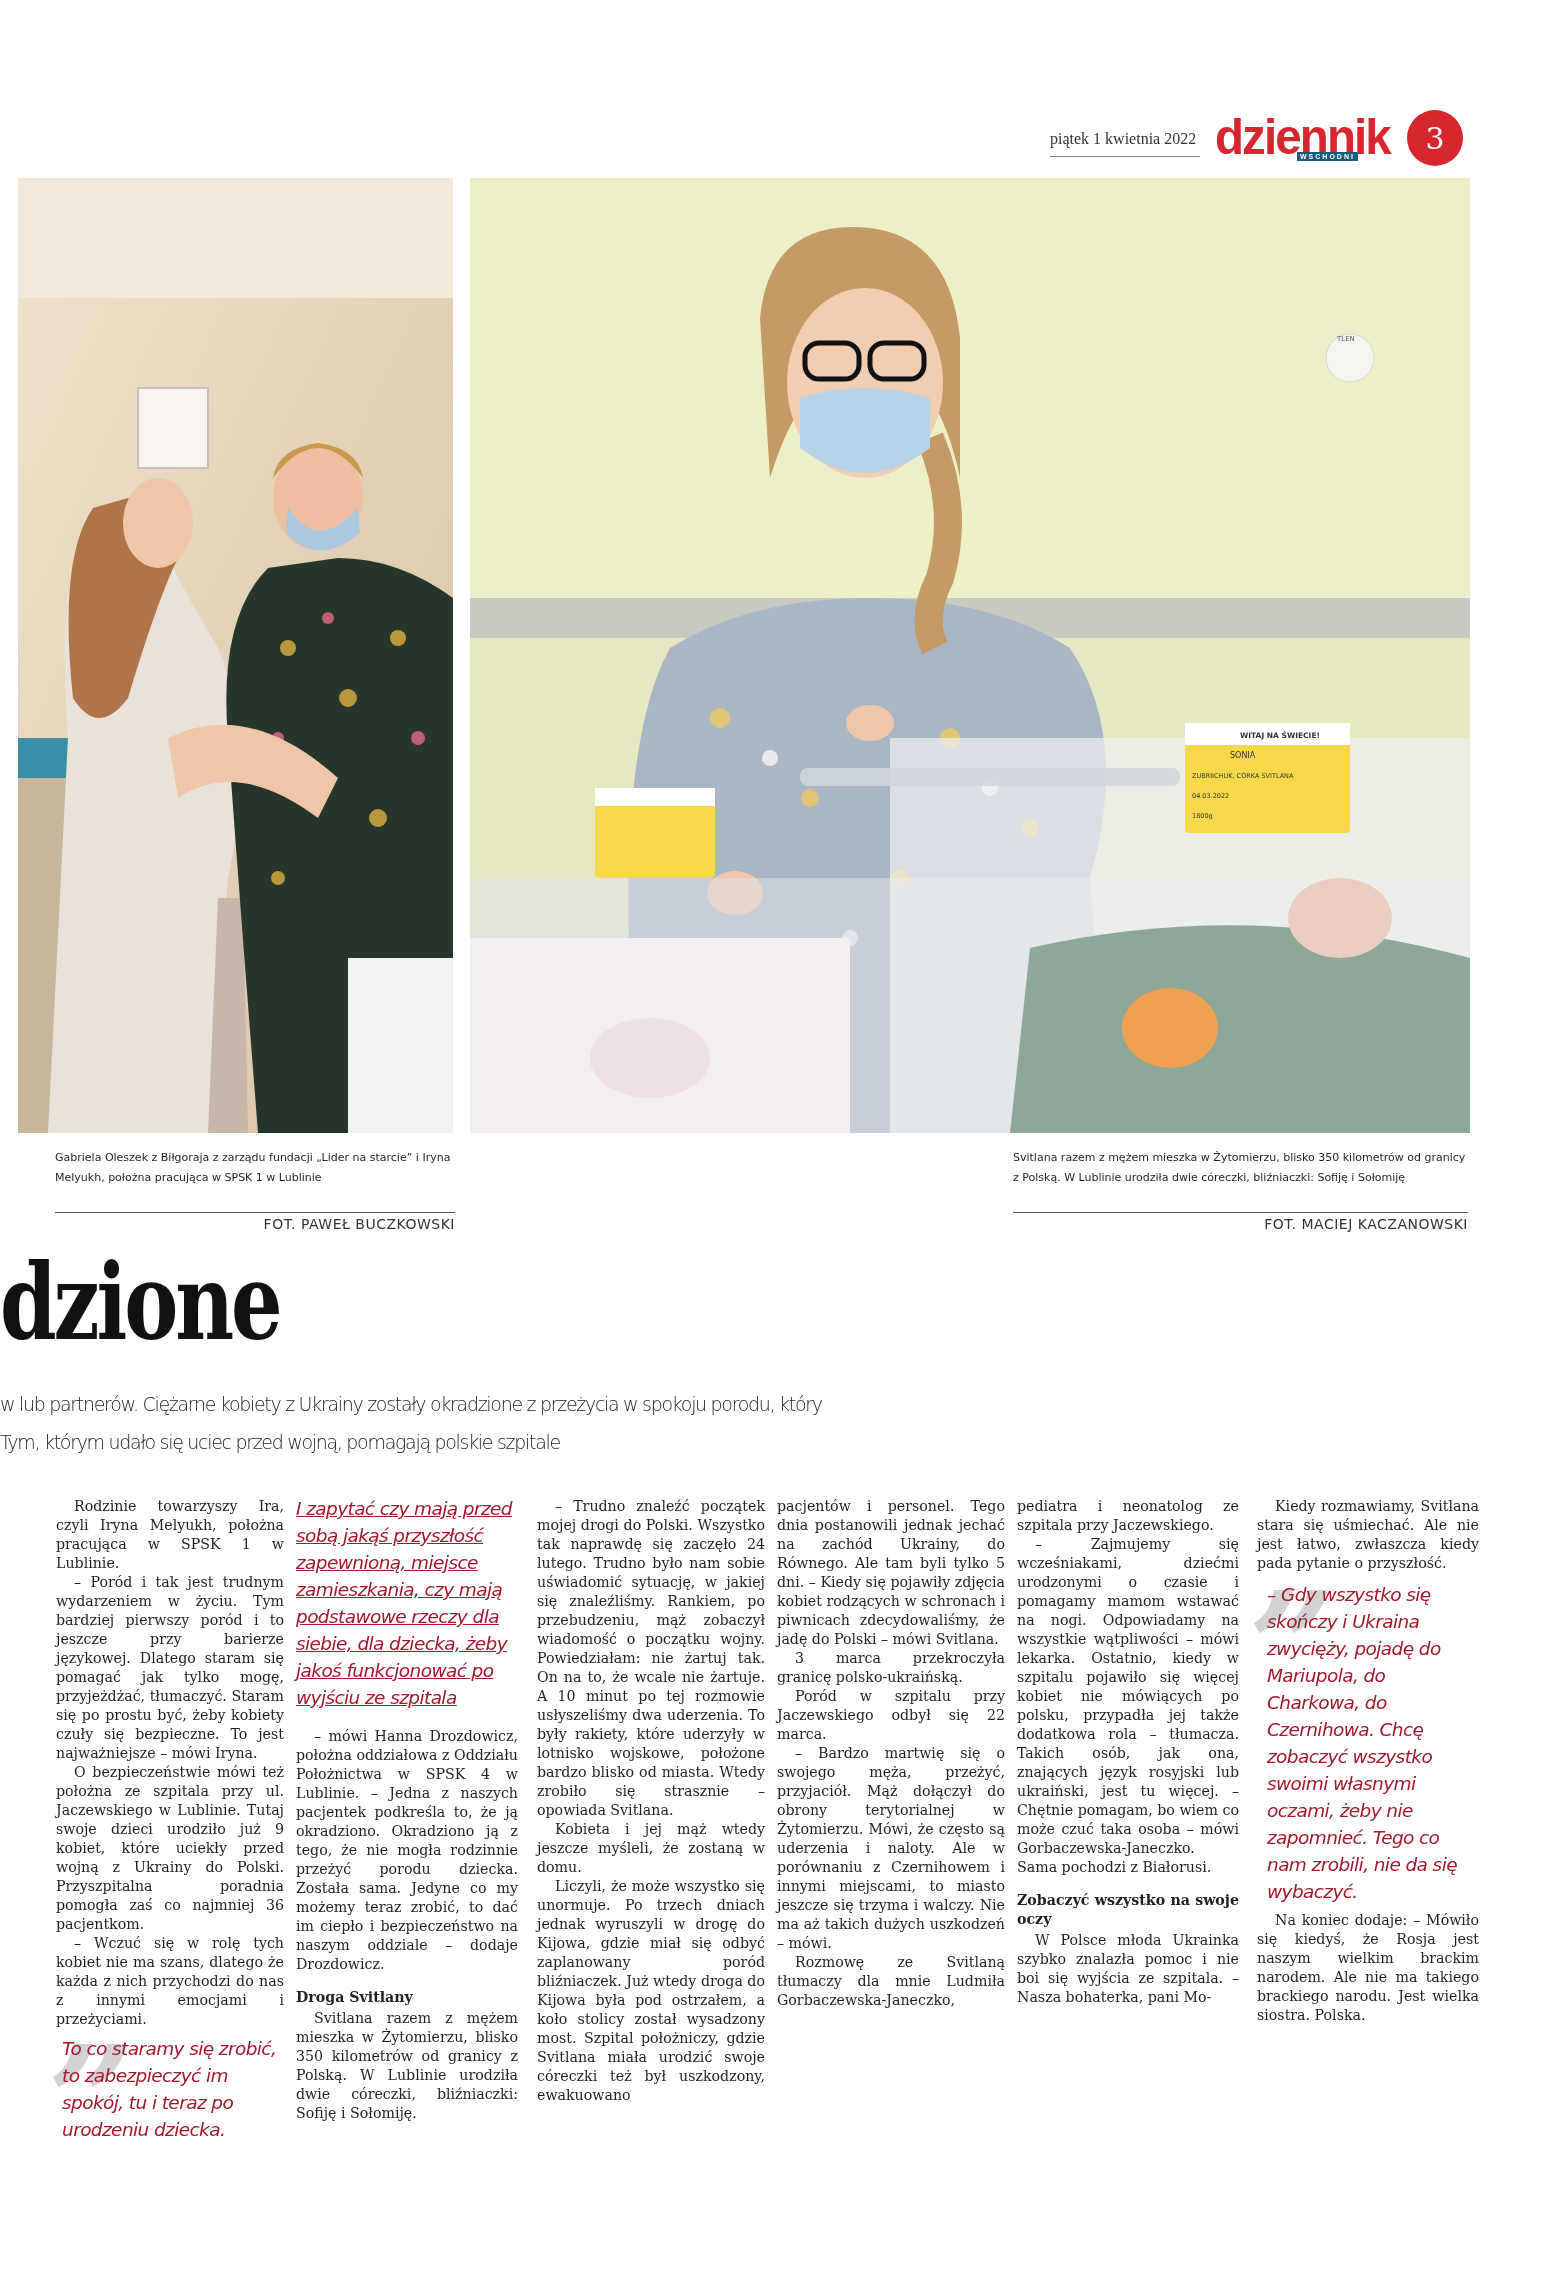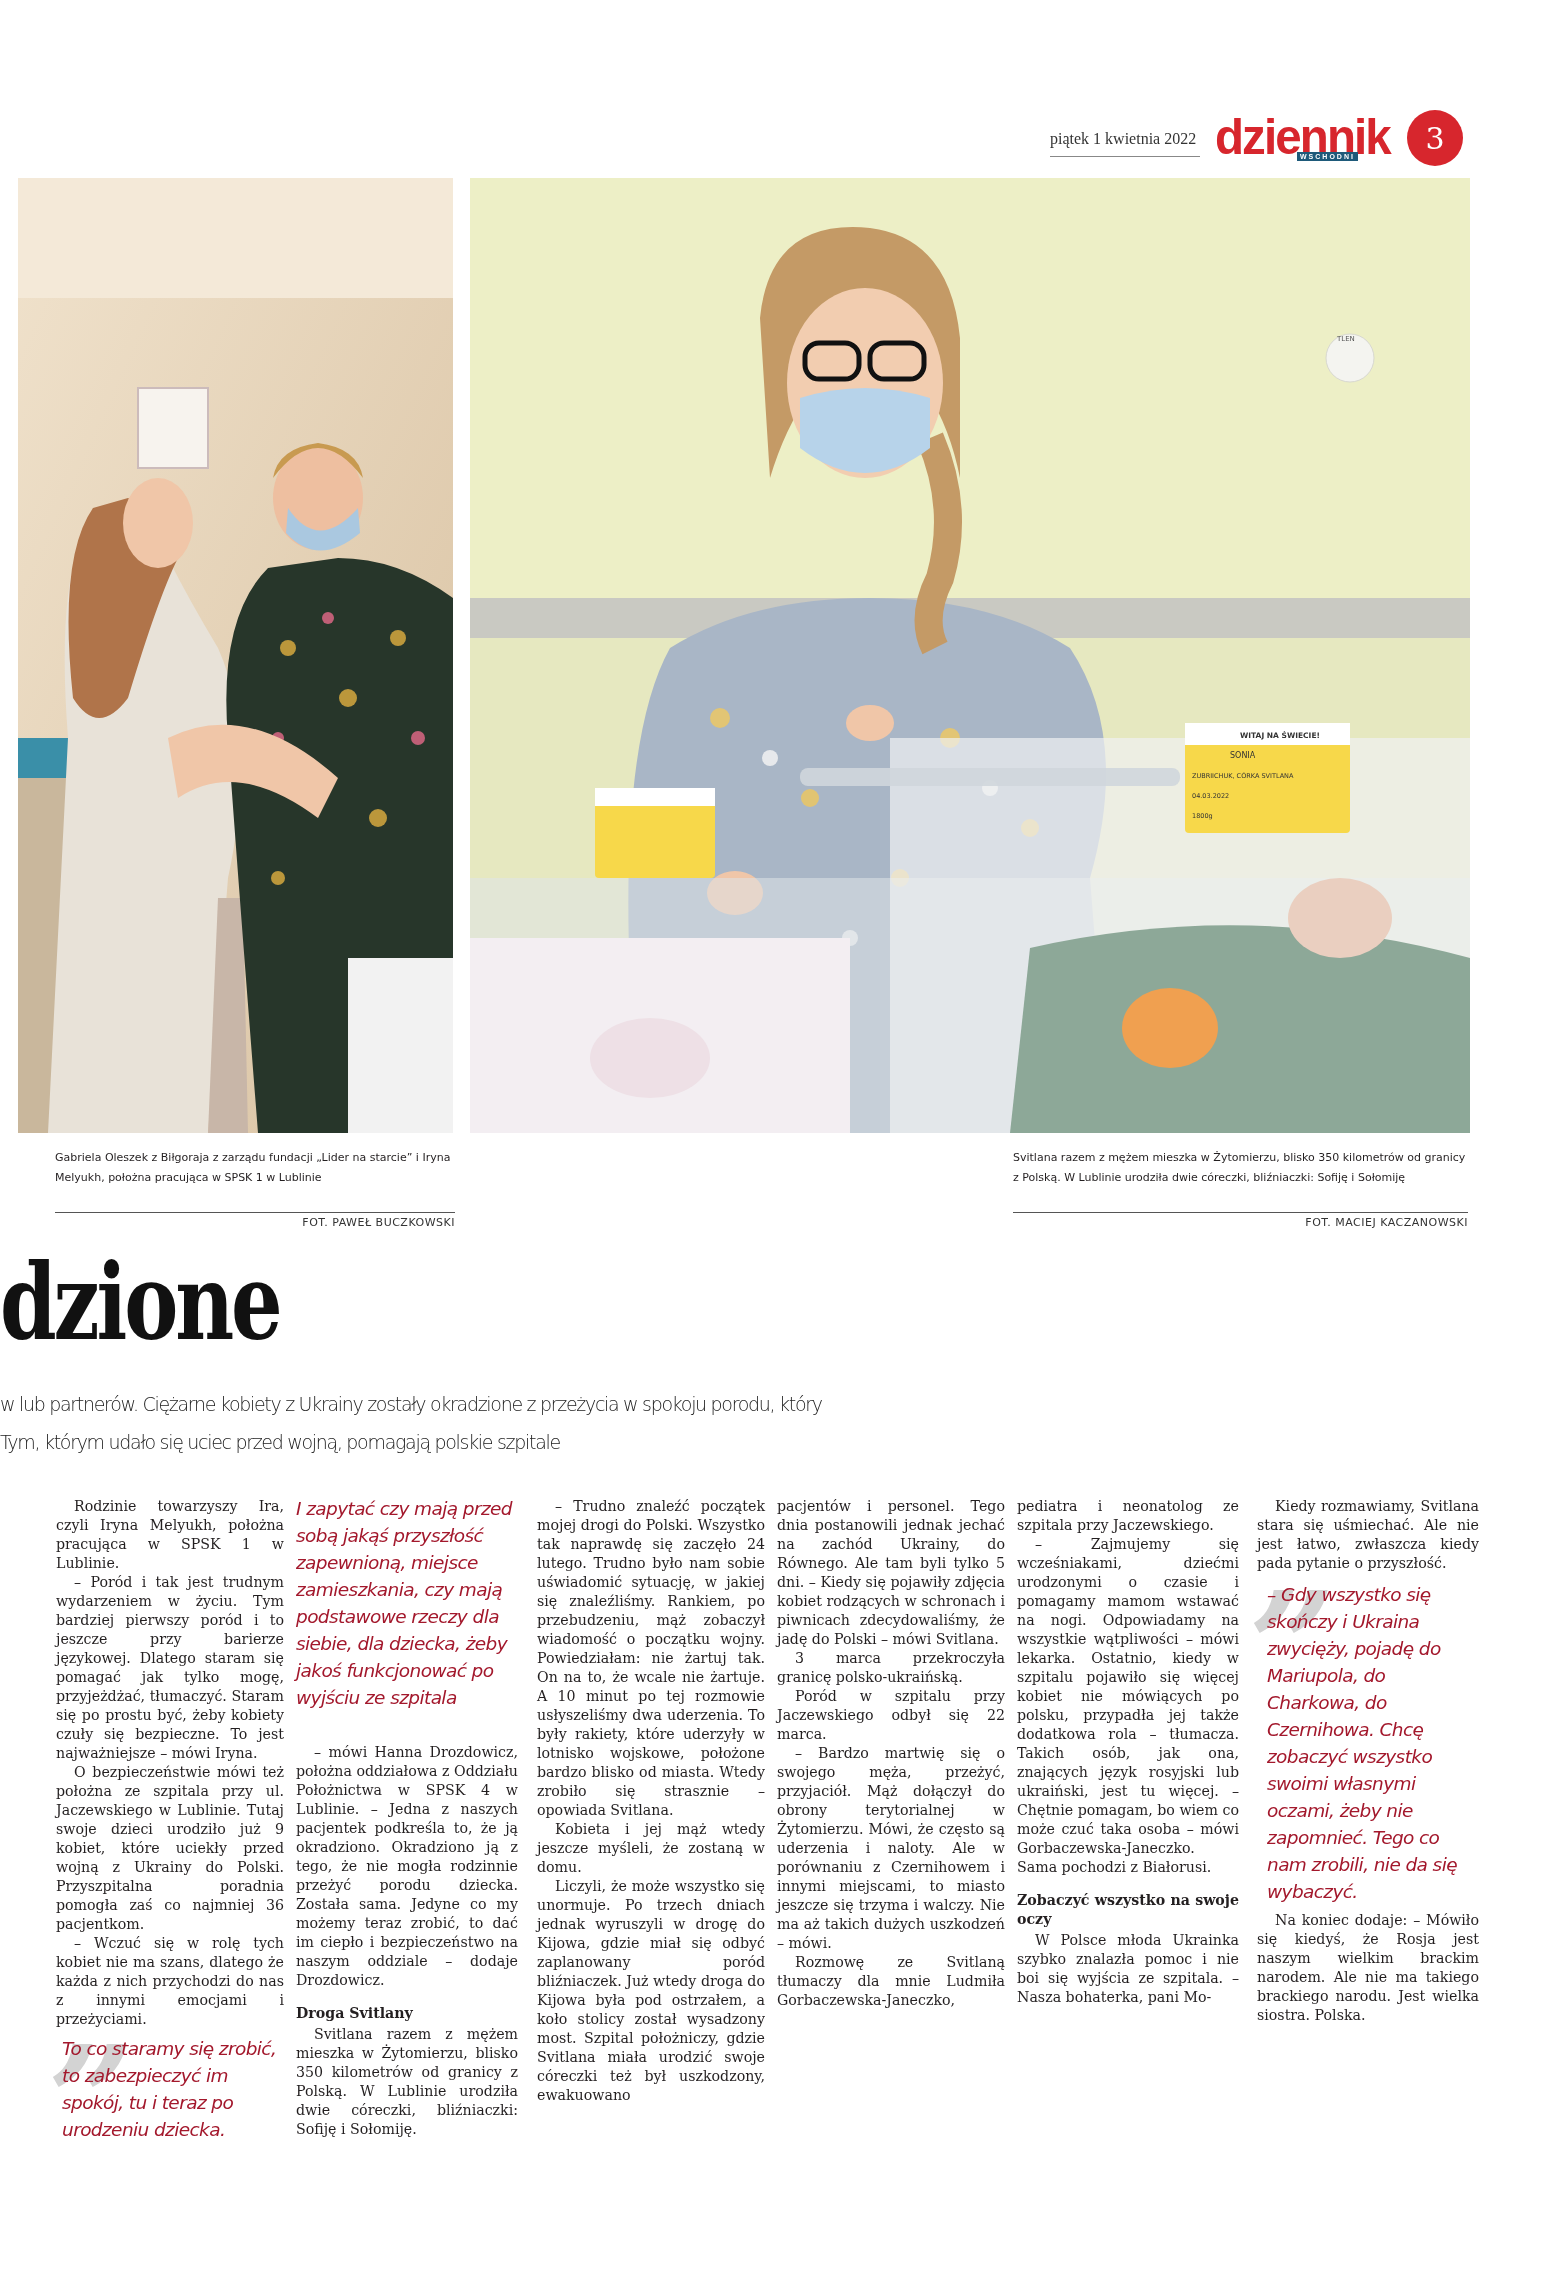--- a/index.html
+++ b/index.html
@@ -16,21 +16,21 @@
   
   .photo { position:absolute; overflow:hidden; }
   .photo-left { left:18px; top:178px; width:435px; height:955px; background:#e7d6c0; }
   .photo-right { left:470px; top:178px; width:1000px; height:955px; background:#fef9c3; }
 
   
   .caption { position:absolute; font-family:"DejaVu Sans", sans-serif; font-size:11px; line-height:20px; color:#231f20; }
   .cap-left { left:55px; top:1148px; width:400px; }
   .cap-right { left:1013px; top:1148px; width:455px; }
   .cap-rule { position:absolute; height:1px; background:#555; }
-  .credit { position:absolute; font-family:"DejaVu Sans", sans-serif; font-size:11px; letter-spacing:0.5px; color:#333; text-align:right; }
+  .credit { position:absolute; font-family:"DejaVu Sans", sans-serif; font-size:14px; letter-spacing:0.5px; color:#333; text-align:right; }
 
   
   .headline { position:absolute; left:0; top:1248px; font-family:"DejaVu Serif", serif; font-weight:bold; font-size:104px; line-height:110px; letter-spacing:-4px; transform:scaleX(0.78); transform-origin:left; color:#111; }
   .deck { position:absolute; left:0; top:1385px; width:1480px; font-family:"DejaVu Sans", sans-serif; font-size:19px; line-height:38px; color:#222; letter-spacing:-1.3px; font-weight:300; }
 
   
   .col { position:absolute; top:1497px; font-family:"DejaVu Serif", serif; font-size:14.2px; line-height:19px; color:#231f20; text-align:justify; hyphens:manual; }
   .col p { margin:0; text-indent:18px; }
   .col p.noind { text-indent:0; }
   .col h4 { margin:14px 0 2px 0; font-family:"DejaVu Serif", serif; font-size:14.2px; font-weight:bold; line-height:19px; }
@@ -180,21 +180,21 @@
   <p>– Poród i tak jest trudnym wydarzeniem w życiu. Tym bardziej pierwszy poród i to jeszcze przy barierze językowej. Dlatego staram się pomagać jak tylko mogę, przyjeżdżać, tłumaczyć. Staram się po prostu być, żeby kobiety czuły się bezpieczne. To jest najważniejsze – mówi Iryna.</p>
   <p>O bezpieczeństwie mówi też położna ze szpitala przy ul. Jaczewskiego w Lublinie. Tutaj swoje dzieci urodziło już 9 kobiet, które uciekły przed wojną z Ukrainy do Polski. Przyszpitalna poradnia pomogła zaś co najmniej 36 pacjentkom.</p>
   <p>– Wczuć się w rolę tych kobiet nie ma szans, dlatego że każda z nich przychodzi do nas z innymi emocjami i przeżyciami.</p>
   <div class="pullquote" style="margin-top:6px; padding-left:6px;">
     <span class="qmark">”</span>
     <span class="qt">To co staramy się zrobić, to zabezpieczyć im spokój, tu i teraz po urodzeniu dziecka.</span>
   </div>
 </div>
 
 <div class="col c2">
-  <div class="pullquote" style="margin-top:-2px; margin-bottom:32px;">
+  <div class="pullquote" style="margin-top:-2px; margin-bottom:16px;text-decoration:underline;">
     <span class="qt">I zapytać czy mają przed sobą jakąś przyszłość zapewnioną, miejsce zamieszkania, czy mają podstawowe rzeczy dla siebie, dla dziecka, żeby jakoś funkcjonować po wyjściu ze szpitala</span>
   </div>
   <p>– mówi Hanna Drozdowicz, położna oddziałowa z Oddziału Położnictwa w SPSK 4 w Lublinie. – Jedna z naszych pacjentek podkreśla to, że ją okradziono. Okradziono ją z tego, że nie mogła rodzinnie przeżyć porodu dziecka. Została sama. Jedyne co my możemy teraz zrobić, to dać im ciepło i bezpieczeństwo na naszym oddziale – dodaje Drozdowicz.</p>
   <h4>Droga Svitlany</h4>
   <p>Svitlana razem z mężem mieszka w Żytomierzu, blisko 350 kilometrów od granicy z Polską. W Lublinie urodziła dwie córeczki, bliźniaczki: Sofiję i Sołomiję.</p>
 </div>
 
 <div class="col c3">
   <p>– Trudno znaleźć początek mojej drogi do Polski. Wszystko tak naprawdę się zaczęło 24 lutego. Trudno było nam sobie uświadomić sytuację, w jakiej się znaleźliśmy. Rankiem, po przebudzeniu, mąż zobaczył wiadomość o początku wojny. Powiedziałam: nie żartuj tak. On na to, że wcale nie żartuje. A 10 minut po tej rozmowie usłyszeliśmy dwa uderzenia. To były rakiety, które uderzyły w lotnisko wojskowe, położone bardzo blisko od miasta. Wtedy zrobiło się strasznie – opowiada Svitlana.</p>
   <p>Kobieta i jej mąż wtedy jeszcze myśleli, że zostaną w domu.</p>

